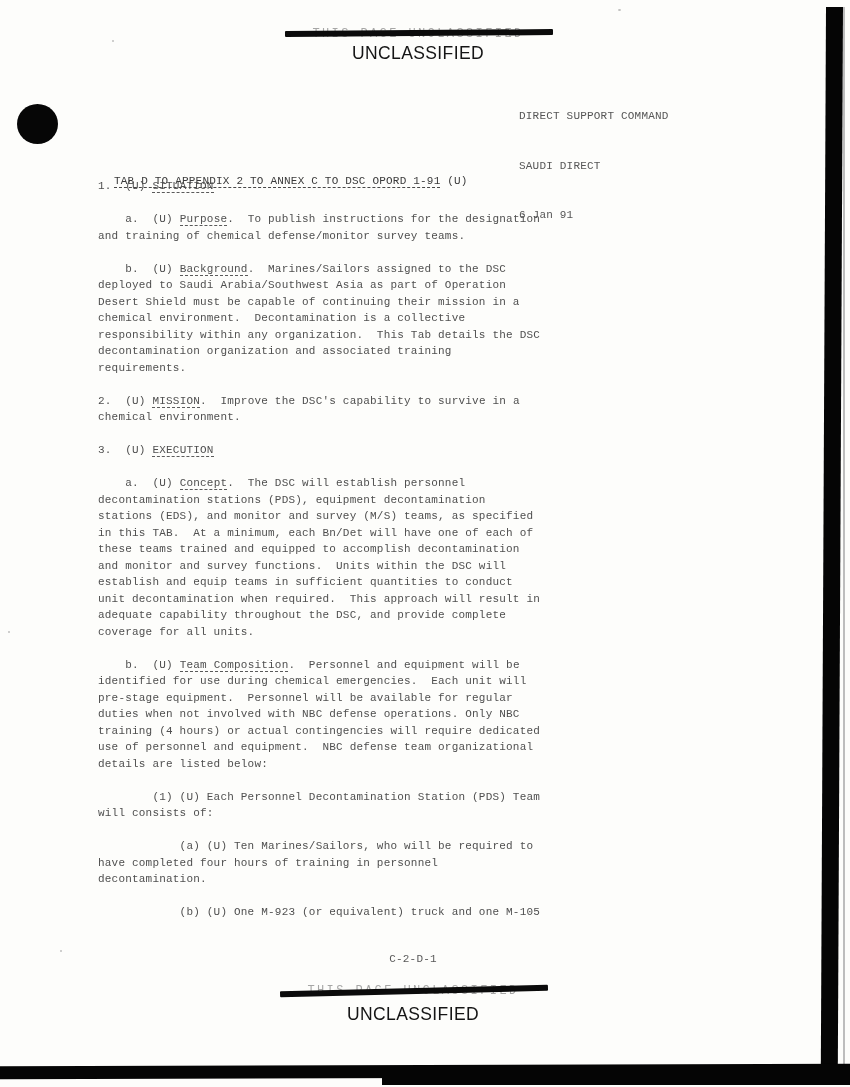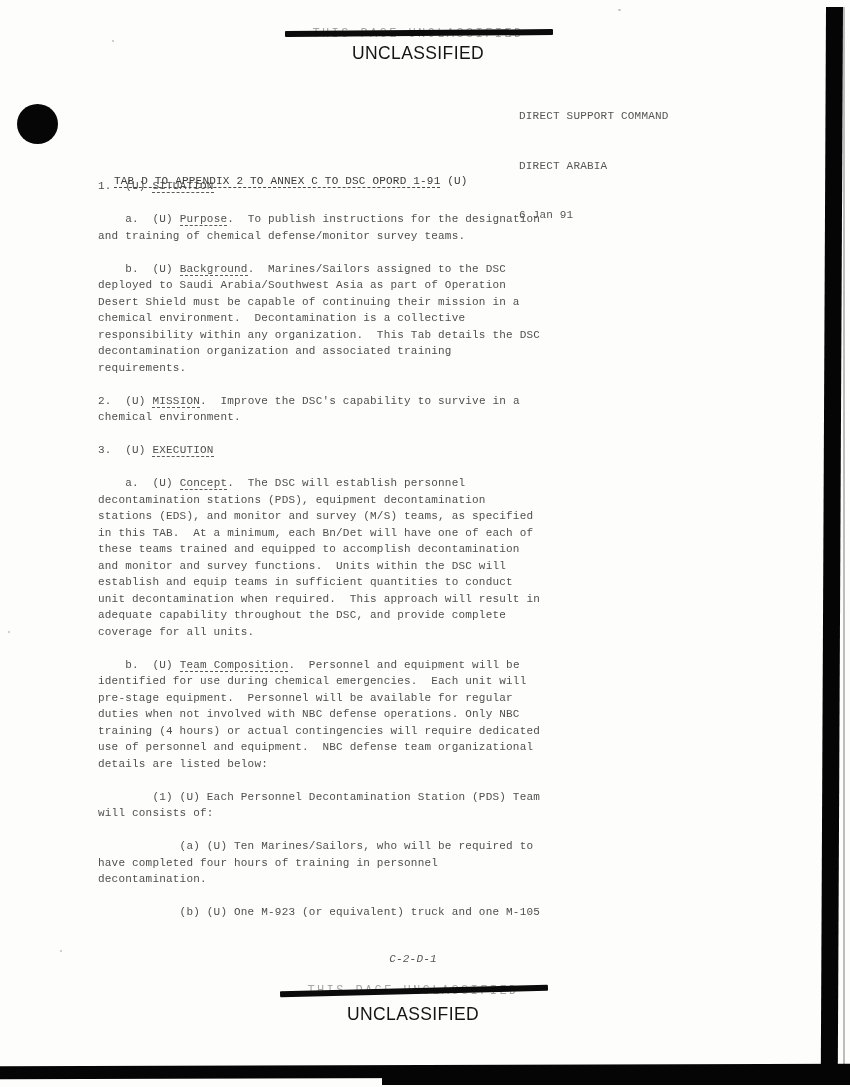--- a/index.html
+++ b/index.html
@@ -49,21 +49,21 @@
   .class-top .strike-bar{transform:rotate(-0.4deg);}
   .class-bottom .strike-bar{transform:rotate(-1.4deg);top:7px;}
   .class-bold{
     font-family:"Liberation Sans","DejaVu Sans",sans-serif;
     font-weight:normal;font-size:17.5px;color:#151515;letter-spacing:.4px;
     margin-top:1px;
   }
   .class-bottom .class-bold{margin-top:5px;}
 
   
-  .page-number{left:288px;top:951px;width:250px;text-align:center;color:#585858;font-style:italic;}
+  .page-number{left:288px;top:951px;width:250px;text-align:center;color:#585858;}
 
   
   .hole-punch{
     left:17px;top:104px;width:41px;height:40px;border-radius:50%;
     background:#060606;
   }
   .edge-right{
     left:826px;top:7px;width:17px;height:1063px;background:#050505;
     transform:rotate(0.28deg);transform-origin:top right;
   }
@@ -89,21 +89,21 @@
 <div class="abs class-stack class-top">
   <div class="struck">
     <span class="struck-text">THIS PAGE UNCLASSIFIED</span>
     <div class="strike-bar"></div>
   </div>
   <div class="class-bold">UNCLASSIFIED</div>
 </div>
 
 <div class="abs mono letterhead">
   <div class="line">DIRECT SUPPORT COMMAND</div>
-  <div class="line">DIRECT ARABIA</div>
+  <div class="line">SAUDI DIRECT</div>
   <div class="line">6 Jan 91</div>
 </div>
 
 <div class="abs mono doc-title">
   <div class="line"><span class="u">TAB D TO APPENDIX 2 TO ANNEX C TO DSC OPORD 1-91</span><span> (U)</span></div>
 </div>
 
 <div class="abs mono doc-body"><div class="line"><span>1.  (U) </span><span class="u">SITUATION</span></div><div class="line">&nbsp;</div><div class="line"><span>    a.  (U) </span><span class="u">Purpose</span><span>.  To publish instructions for the designation</span></div><div class="line"><span>and training of chemical defense/monitor survey teams.</span></div><div class="line">&nbsp;</div><div class="line"><span>    b.  (U) </span><span class="u">Background</span><span>.  Marines/Sailors assigned to the DSC</span></div><div class="line"><span>deployed to Saudi Arabia/Southwest Asia as part of Operation</span></div><div class="line"><span>Desert Shield must be capable of continuing their mission in a</span></div><div class="line"><span>chemical environment.  Decontamination is a collective</span></div><div class="line"><span>responsibility within any organization.  This Tab details the DSC</span></div><div class="line"><span>decontamination organization and associated training</span></div><div class="line"><span>requirements.</span></div><div class="line">&nbsp;</div><div class="line"><span>2.  (U) </span><span class="u">MISSION</span><span>.  Improve the DSC's capability to survive in a</span></div><div class="line"><span>chemical environment.</span></div><div class="line">&nbsp;</div><div class="line"><span>3.  (U) </span><span class="u">EXECUTION</span></div><div class="line">&nbsp;</div><div class="line"><span>    a.  (U) </span><span class="u">Concept</span><span>.  The DSC will establish personnel</span></div><div class="line"><span>decontamination stations (PDS), equipment decontamination</span></div><div class="line"><span>stations (EDS), and monitor and survey (M/S) teams, as specified</span></div><div class="line"><span>in this TAB.  At a minimum, each Bn/Det will have one of each of</span></div><div class="line"><span>these teams trained and equipped to accomplish decontamination</span></div><div class="line"><span>and monitor and survey functions.  Units within the DSC will</span></div><div class="line"><span>establish and equip teams in sufficient quantities to conduct</span></div><div class="line"><span>unit decontamination when required.  This approach will result in</span></div><div class="line"><span>adequate capability throughout the DSC, and provide complete</span></div><div class="line"><span>coverage for all units.</span></div><div class="line">&nbsp;</div><div class="line"><span>    b.  (U) </span><span class="u">Team Composition</span><span>.  Personnel and equipment will be</span></div><div class="line"><span>identified for use during chemical emergencies.  Each unit will</span></div><div class="line"><span>pre-stage equipment.  Personnel will be available for regular</span></div><div class="line"><span>duties when not involved with NBC defense operations. Only NBC</span></div><div class="line"><span>training (4 hours) or actual contingencies will require dedicated</span></div><div class="line"><span>use of personnel and equipment.  NBC defense team organizational</span></div><div class="line"><span>details are listed below:</span></div><div class="line">&nbsp;</div><div class="line"><span>        (1) (U) Each Personnel Decontamination Station (PDS) Team</span></div><div class="line"><span>will consists of:</span></div><div class="line">&nbsp;</div><div class="line"><span>            (a) (U) Ten Marines/Sailors, who will be required to</span></div><div class="line"><span>have completed four hours of training in personnel</span></div><div class="line"><span>decontamination.</span></div><div class="line">&nbsp;</div><div class="line"><span>            (b) (U) One M-923 (or equivalent) truck and one M-105</span></div></div>
 
 <div class="abs mono page-number">C-2-D-1</div>

